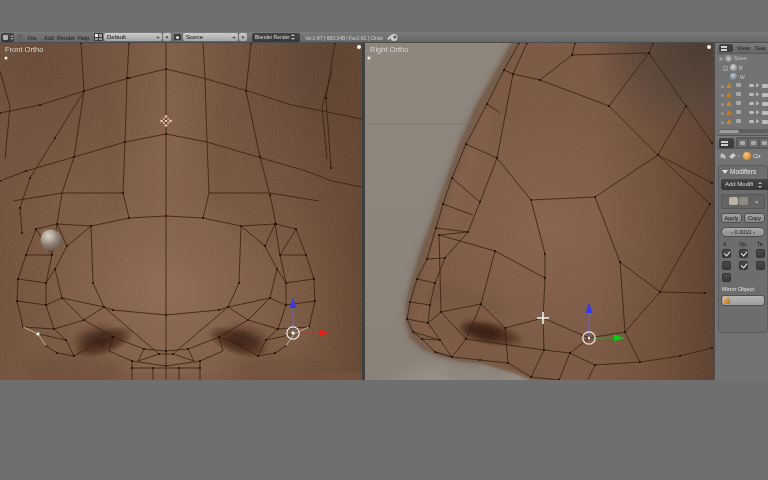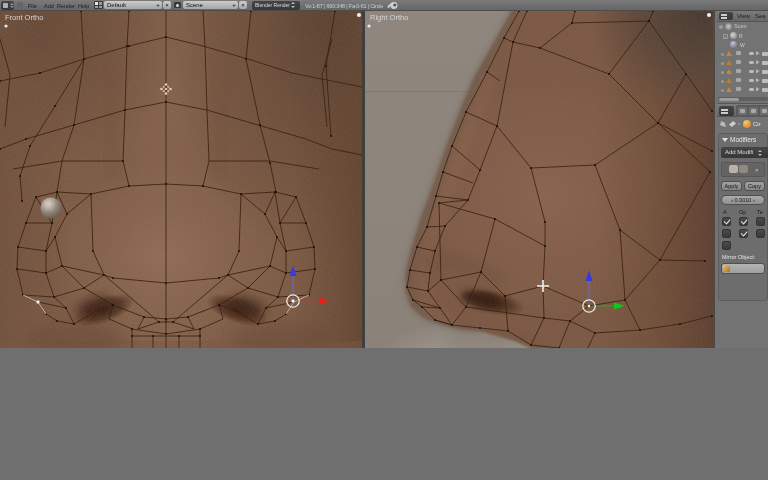--- a/index.html
+++ b/index.html
@@ -1,17 +1,17 @@
 <!DOCTYPE html>
 <html><head><meta charset="utf-8">
 <style>
 html,body{margin:0;padding:0;background:#6f6f6f;}
 body{width:768px;height:480px;overflow:hidden;font-family:"Liberation Sans",sans-serif;}
 .abs{position:absolute;white-space:nowrap;}
-#root{position:relative;width:768px;height:348px;background:#fca5a5;overflow:hidden;}
+#root{position:relative;width:768px;height:348px;background:#fca5a5;overflow:hidden;margin-top:32px;}
 .hdr{background:linear-gradient(#7b7b7b,#666666);}
 .mtxt{font-size:7px;color:#1c1c1c;}
 .dk{background:linear-gradient(#454545,#373737);border-radius:2px;color:#dcdcdc;}
 .lt{background:linear-gradient(#cccccc,#a6a6a6);border-radius:2px;color:#111;}
 .fld{background:linear-gradient(#9a9a9a,#848484);border-radius:4px;color:#1a1a1a;border:1px solid #555;box-sizing:border-box;}
 </style></head>
 <body>
 <div id="root">
 <svg class="abs" style="left:0;top:11px;" width="362" height="422" viewBox="0 0 362 422">
       <defs>

